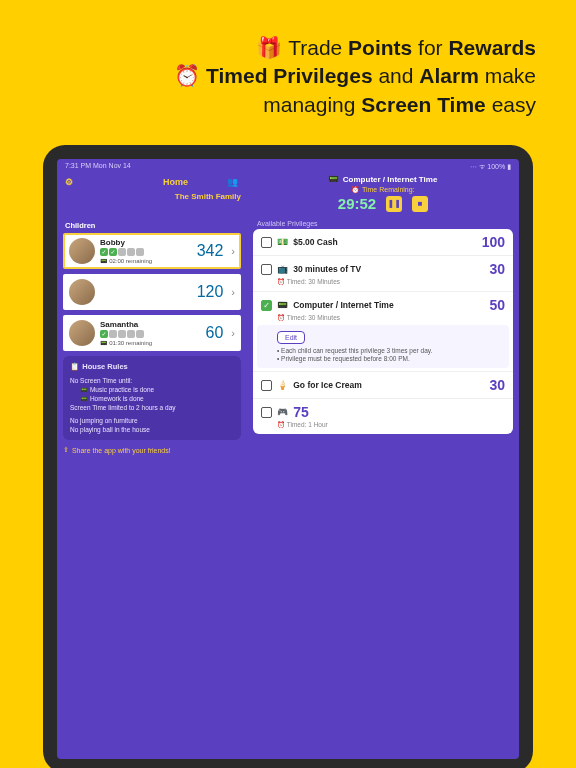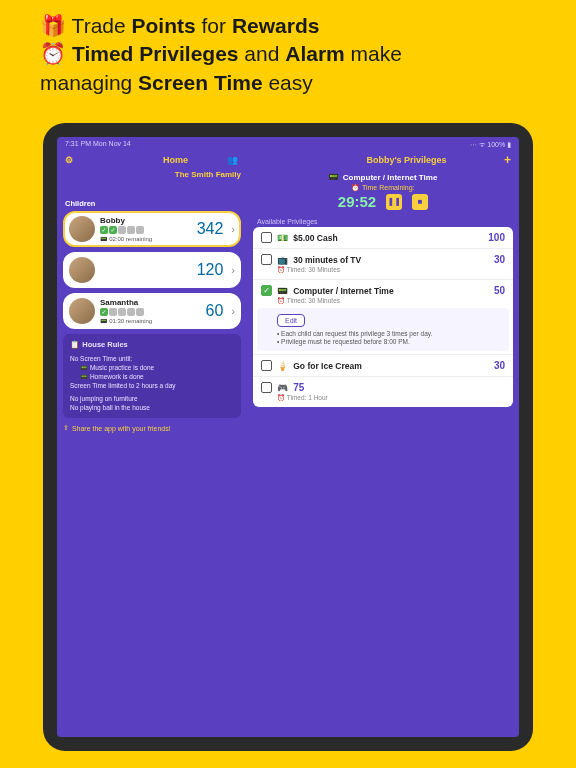--- a/index.html
+++ b/index.html
@@ -4,22 +4,22 @@
 <style>
   * { box-sizing: border-box; margin: 0; padding: 0; }
   body {
     background: #ffcf00;
     font-family: -apple-system, BlinkMacSystemFont, "Segoe UI", Arial, sans-serif;
     width: 576px;
     height: 768px;
     overflow: hidden;
   }
   .promo {
-    text-align: left;
-    padding: 12px 40px 18px;
+    text-align: right;
+    padding: 34px 40px 18px;
     font-size: 21px;
     line-height: 1.35;
     color: #1a1a1a;
     font-weight: 400;
   }
   .promo .strong { font-weight: 700; }
   .tablet {
     width: 490px;
     margin: 8px auto 0;
     background: #2a2a2a;
@@ -58,21 +58,21 @@
   }
   .navrow .nav-left { position: absolute; left: 2px; color: #f8cf3c; }
   .navrow .nav-right { position: absolute; right: 2px; color: #f8cf3c; font-size: 12px; }
   .navrow .nav-center { color: #f8cf3c; padding-left: 47px; }
   .navrow .nav-center-icon { position: absolute; right: 2px; }
   .subtitle { text-align: right; font-size: 8px; color: #f8cf3c; font-weight: 600; margin-bottom: 6px; }
   .section-label { font-size: 7.5px; color: #fff; margin: 20px 2px 3px; font-weight: 600; }
   .child-card {
     background: #fff;
     color: #222;
-    border-radius: 12px;
+    border-radius: 2px;
     padding: 5px 6px;
     margin-bottom: 5px;
     display: flex;
     align-items: center;
     gap: 5px;
   }
   .child-card.selected { border: 2px solid #f8cf3c; padding: 3px 4px; }
   .avatar {
     width: 26px; height: 26px; border-radius: 50%;
     background: linear-gradient(135deg,#c8a77e,#8b6a4a);
@@ -121,21 +121,21 @@
   .priv-item {
     padding: 5px 8px;
     border-bottom: 1px solid #eee;
     font-size: 8.5px;
   }
   .priv-item:last-child { border-bottom: none; }
   .priv-row1 { display: flex; align-items: center; gap: 5px; }
   .ck { width: 11px; height: 11px; border: 1.2px solid #555; border-radius: 2px; flex-shrink: 0; display: flex; align-items: center; justify-content: center; }
   .ck.on { background: #4caf50; border-color: #4caf50; color: #fff; font-size: 8px; }
   .priv-title { flex: 1; font-weight: 600; }
-  .priv-cost { color: #5a3fc0; font-weight: 700; font-size: 10px; }
+  .priv-cost { color: #5a3fc0; font-weight: 700; font-size: 14px; }
   .priv-meta { font-size: 6.5px; color: #888; margin-left: 16px; margin-top: 1px; display: flex; align-items: center; gap: 2px; }
   .priv-expand { background: #f6f4fe; margin: 3px -4px -2px; padding: 4px 8px 5px 20px; font-size: 6.5px; color: #555; border-radius: 4px; }
   .edit-btn {
     border: 1px solid #5a3fc0; color: #5a3fc0; background: #fff;
     font-size: 7px; padding: 2px 7px; border-radius: 4px; width: fit-content; margin: 2px 0 3px;
   }
   .bullet { margin: 1px 0; }
   .emoji-icon { font-size: 9px; }
 </style>
 </head>
@@ -222,24 +222,20 @@
       <div style="margin-top:4px">No jumping on furniture</div>
       <div>No playing ball in the house</div>
     </div>
     <div class="share">
             <span>⇪</span>
             <span>Share the app with your friends!</span>
           </div>
    </div>
 
    <div class="right">
-    <div class="navrow">
-      <span class="nav-center">Bobby's Privileges</span>
-      <span class="nav-right">+</span>
-    </div>
     <div class="timer-header">
       <div class="head-title">
               <span class="emoji-icon">📟</span>
               <span>Computer / Internet Time</span>
             </div>
       <div class="time-label">⏰  Time Remaining:</div>
       <div class="time-row">
         <span class="time-val">29:52</span>
         <div class="ctrl-btn">❚❚</div>
         <div class="ctrl-btn">■</div>

